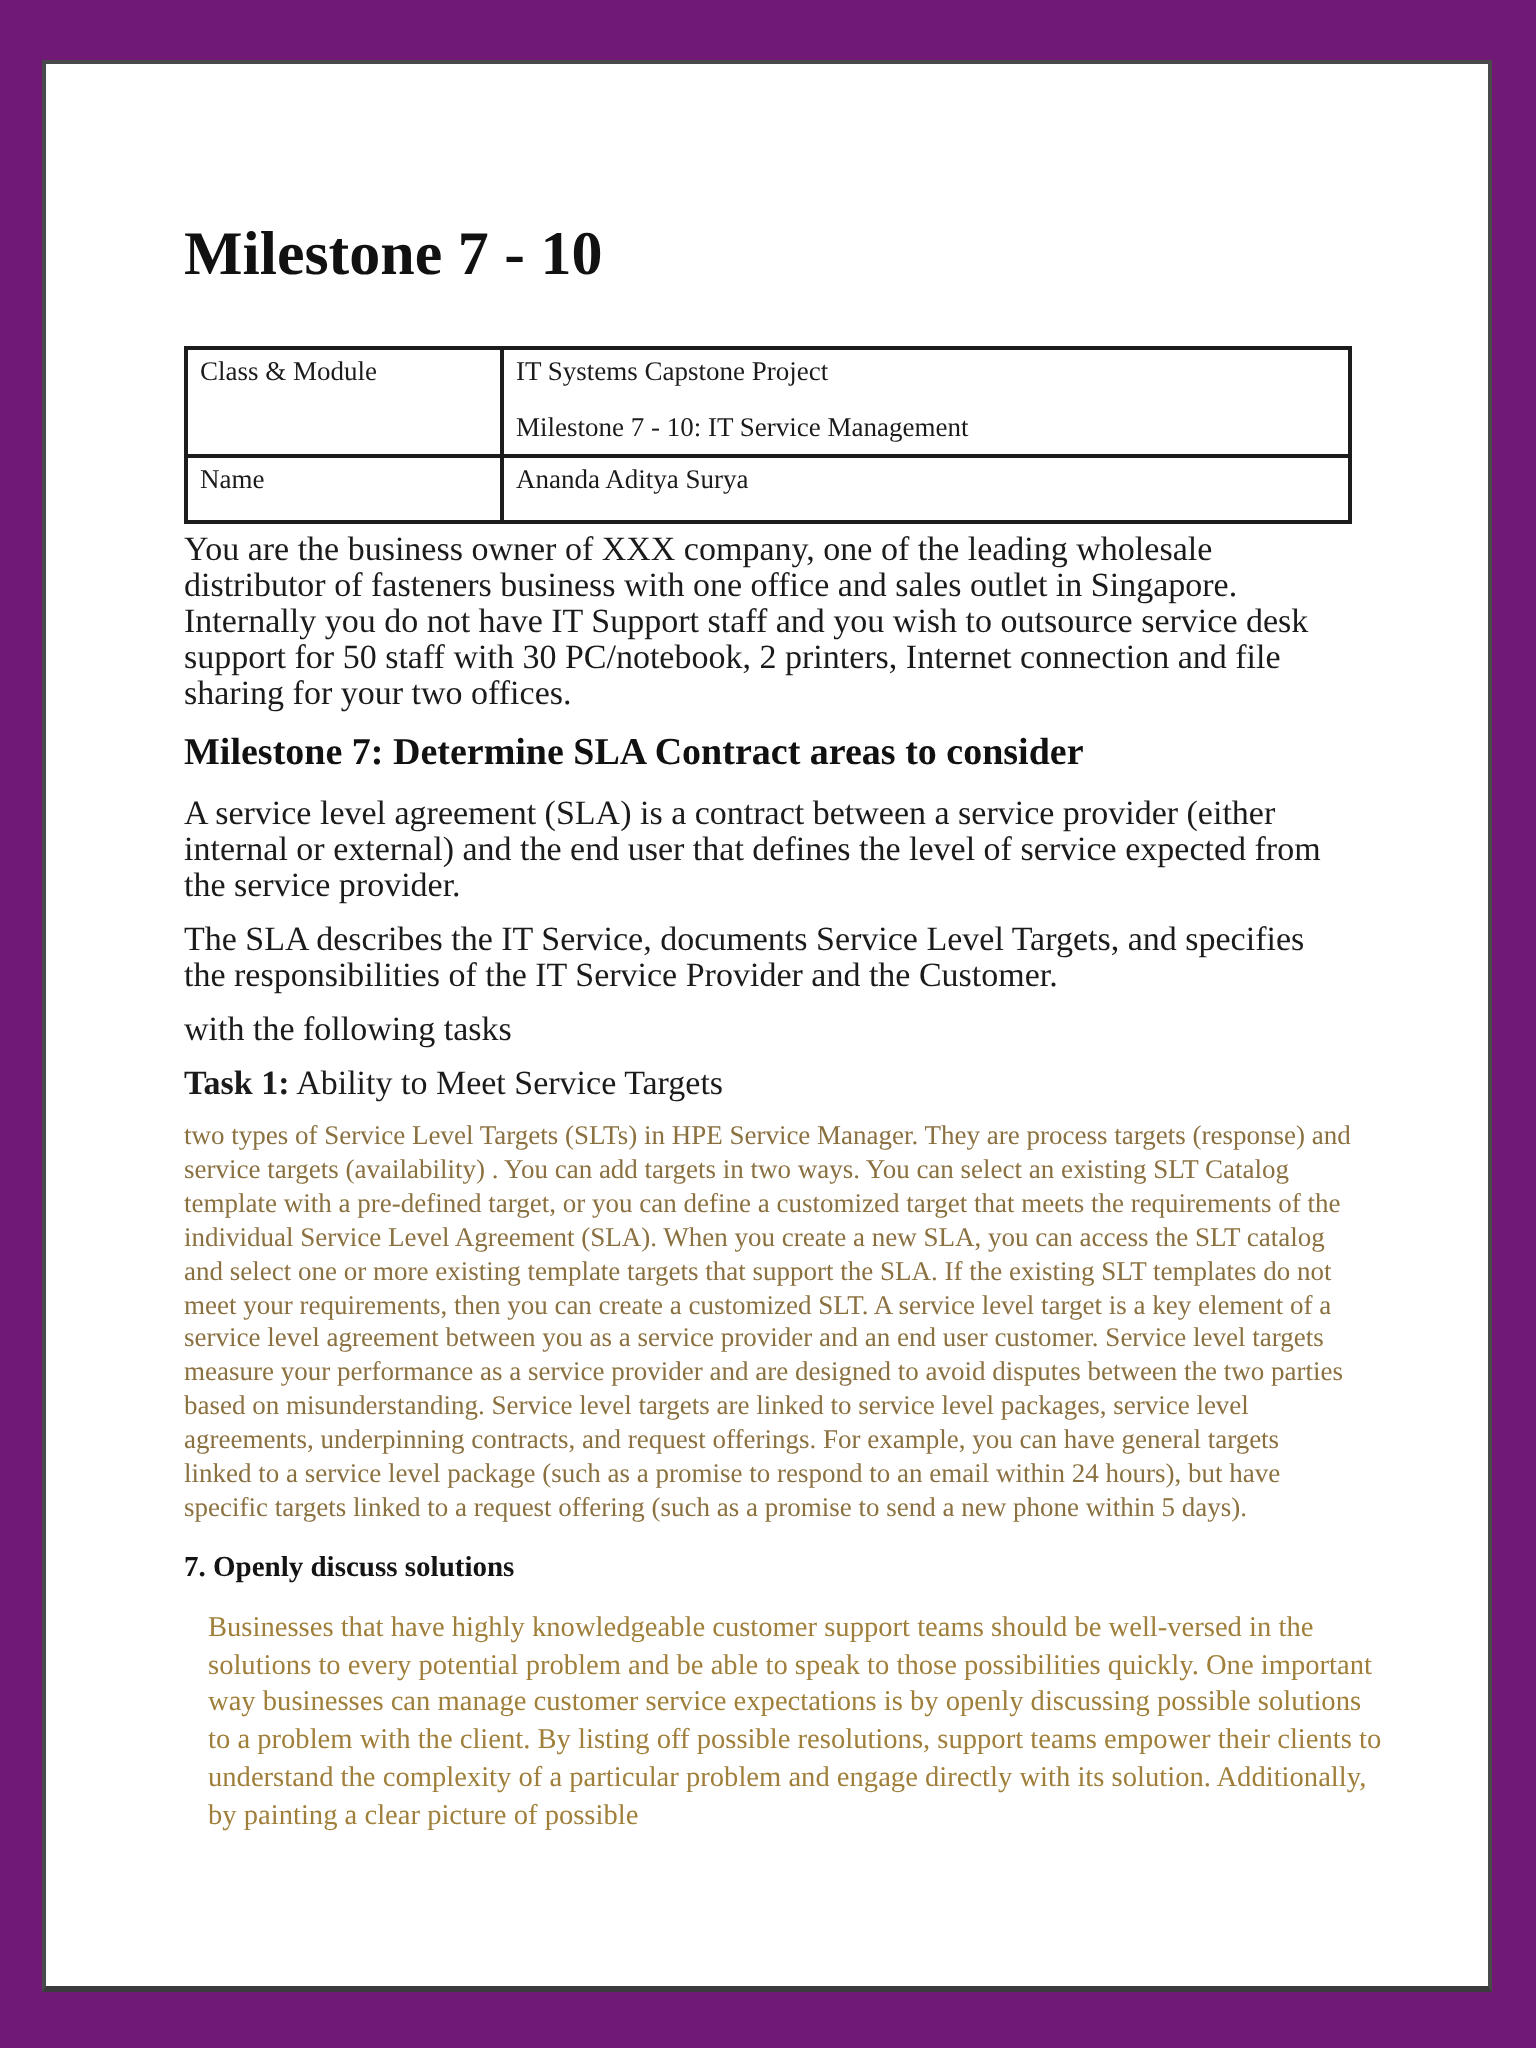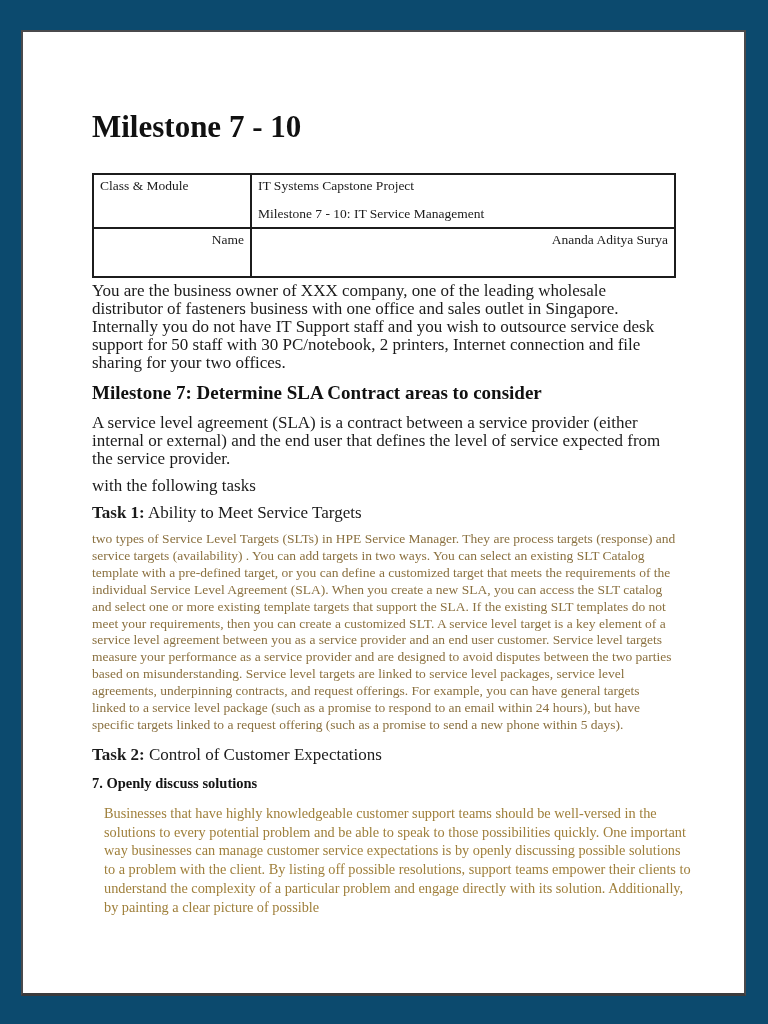--- a/index.html
+++ b/index.html
@@ -6,21 +6,21 @@
     margin: 0;
     padding: 0;
     background: #ffffff;
     font-family: "Liberation Serif", serif;
     color: #1b1b1b;
   }
   .canvas {
     position: relative;
     width: 768px;
     height: 1024px;
-    background: #0c4a6e;
+    background: #701a75;
     overflow: hidden;
   }
   .page {
     position: absolute;
     left: 21px;
     top: 30px;
     width: 725px;
     height: 966px;
     box-sizing: border-box;
     border: 2px solid #4a4a4c;
@@ -45,21 +45,21 @@
     border: 2px solid #1c1c1c;
     vertical-align: top;
     padding: 2px 6px;
     font-size: 13.5px;
     line-height: 18px;
   }
   td.label-cell { width: 144px; }
   td.value-cell p { margin: 0; }
   td.value-cell p.first { margin-bottom: 10px; }
   tr.row-1 td { padding-bottom: 4px; }
-  tr.row-2 td { padding-bottom: 27px; text-align: right; }
+  tr.row-2 td { padding-bottom: 11px; }
   p.body {
     width: 584px;
     margin: 0 0 9px 0;
     font-size: 17px;
     line-height: 18px;
   }
   p.intro { margin-top: 4px; }
   h2.section-heading {
     width: 584px;
     margin: 6px 0 10px 0;
@@ -118,28 +118,28 @@
         </tr>
       </tbody>
     </table>
 
     <p class="body intro">You are the business owner of XXX company, one of the leading wholesale distributor of fasteners business with one office and sales outlet in Singapore. Internally you do not have IT Support staff and you wish to outsource service desk support for 50 staff with 30 PC/notebook, 2 printers, Internet connection and file sharing for your two offices.</p>
 
     <h2 class="section-heading">Milestone 7: Determine SLA Contract areas to consider</h2>
 
     <p class="body">A service level agreement (SLA) is a contract between a service provider (either internal or external) and the end user that defines the level of service expected from the service provider.</p>
 
+    <p class="body">The SLA describes the IT Service, documents Service Level Targets, and specifies the responsibilities of the IT Service Provider and the Customer.</p>
 
 
     <p class="body">with the following tasks</p>
 
     <p class="body"><span class="bold">Task 1:</span><span> Ability to Meet Service Targets</span></p>
 
     <p class="accent-1">two types of Service Level Targets (SLTs) in HPE Service Manager. They are process targets (response) and service targets (availability) . You can add targets in two ways. You can select an existing SLT Catalog template with a pre-defined target, or you can define a customized target that meets the requirements of the individual Service Level Agreement (SLA). When you create a new SLA, you can access the SLT catalog and select one or more existing template targets that support the SLA. If the existing SLT templates do not meet your requirements, then you can create a customized SLT. A service level target is a key element of a service level agreement between you as a service provider and an end user customer. Service level targets measure your performance as a service provider and are designed to avoid disputes between the two parties based on misunderstanding. Service level targets are linked to service level packages, service level agreements, underpinning contracts, and request offerings. For example, you can have general targets linked to a service level package (such as a promise to respond to an email within 24 hours), but have specific targets linked to a request offering (such as a promise to send a new phone within 5 days).</p>
 
-    <p class="body"><span class="bold">Task 2:</span><span> Control of Customer Expectations</span></p>
 
     <p class="point-heading">7. Openly discuss solutions</p>
 
     <p class="accent-2">Businesses that have highly knowledgeable customer support teams should be well-versed in the solutions to every potential problem and be able to speak to those possibilities quickly. One important way businesses can manage customer service expectations is by openly discussing possible solutions to a problem with the client. By listing off possible resolutions, support teams empower their clients to understand the complexity of a particular problem and engage directly with its solution. Additionally, by painting a clear picture of possible</p>
 
   </div>
 </div>
 
 </body></html>

